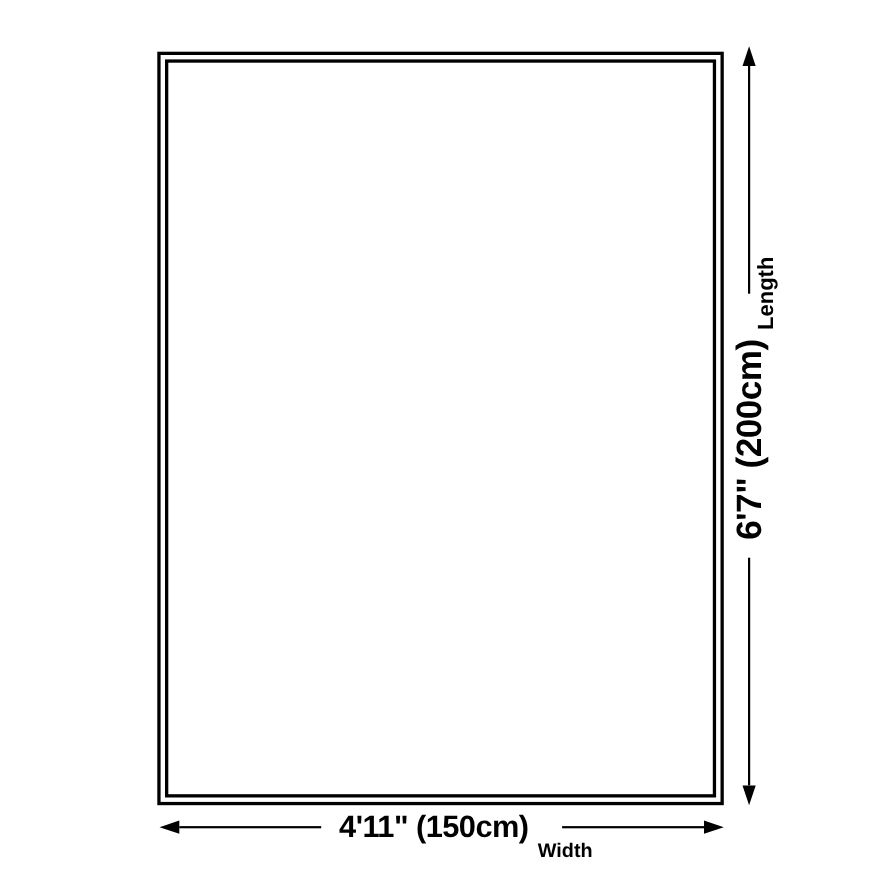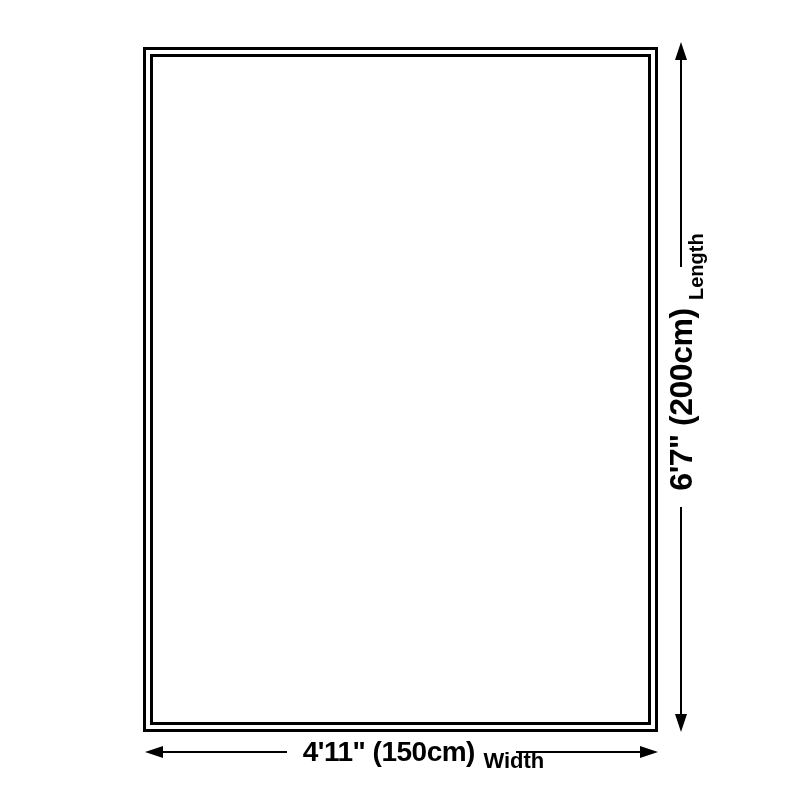--- a/index.html
+++ b/index.html
@@ -83,23 +83,23 @@
     padding: 0 14px 0 16px;
     line-height: 1;
   }
   .big {
     font-size: 28px;
     letter-spacing: -0.5px;
   }
   .dim-v .big { font-size: 32px; }
   .sub {
     display: inline-block;
-    font-size: 22px;
+    font-size: 18px;
     position: relative;
-    top: 7px;
+    top: 18px;
     margin-left: 4px;
     margin-right: -42px; 
   }
   .dim-v .sub {
     font-size: 20px;
     top: 11px;
     margin-right: -48px;
   }
 </style>
 </head>

